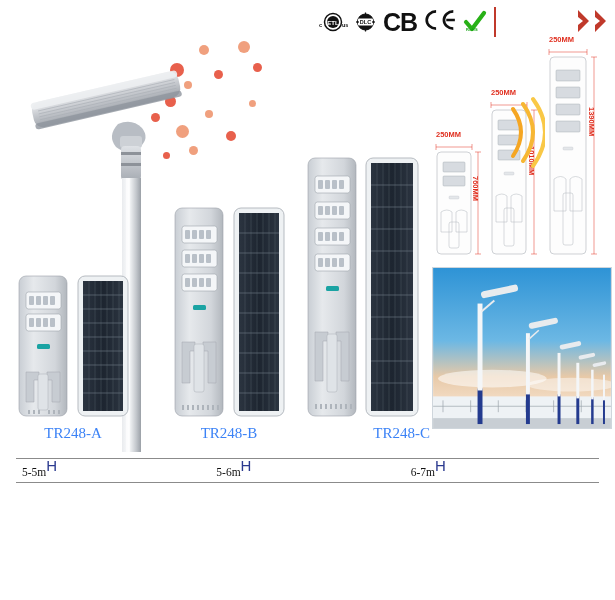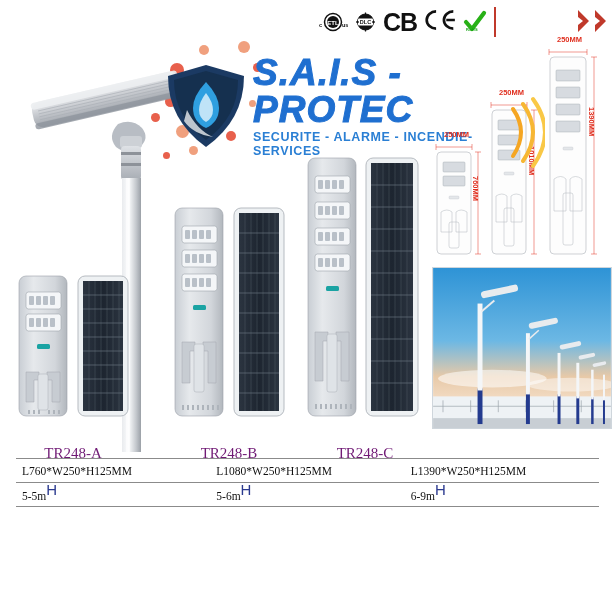--- a/index.html
+++ b/index.html
@@ -89,31 +89,30 @@
     font-weight: bold; font-size: 12.5px;
     color: #2a7fd4; letter-spacing: .6px;
     margin-top: 2px;
   }
 
   
   .unit { position: absolute; }
   .unit-label {
     position: absolute; width: 100%; text-align: center;
     font-family: "Liberation Serif", serif;
-    font-size: 15px; color: #701a75; margin-top: 20px;
+    font-size: 15px; color: #3b82f6;
   }
 
   
   .tech { position: absolute; }
   .dim-h {
     position: absolute;
     font-family: "Liberation Sans", sans-serif;
     font-size: 7.5px; color: #e03020; font-weight: bold;
     white-space: nowrap;
-    margin-left: 8px;
   }
   .dim-v {
     position: absolute;
     font-family: "Liberation Sans", sans-serif;
     font-size: 7.5px; color: #e03020; font-weight: bold;
     white-space: nowrap;
     transform: rotate(90deg);
     transform-origin: left top;
   }
 
@@ -264,33 +263,20 @@
 
   <div id="chevrons">
     <svg width="16" height="26" viewBox="0 0 16 26">
       <path d="M2 2 L13 13 L2 24 L2 17 L7 13 L2 9 Z" fill="#c0392b"></path>
     </svg>
     <svg width="16" height="26" viewBox="0 0 16 26">
       <path d="M2 2 L13 13 L2 24 L2 17 L7 13 L2 9 Z" fill="#c0392b"></path>
     </svg>
   </div>
 
-  <div id="sais-logo">
-    <svg id="sais-shield" viewBox="0 0 86 88">
-      <path d="M43 3 L81 14 Q81 58 43 85 Q5 58 5 14 Z" fill="#1b3a63"></path>
-      <path d="M43 9 L75 18 Q75 55 43 78 Q11 55 11 18 Z" fill="#15304f"></path>
-      <path d="M43 20 q13 14 13 26 q0 14 -13 20 q-13 -6 -13 -20 q0 -12 13 -26 z" fill="#2f9fe0"></path>
-      <path d="M43 31 q7 9 7 17 q0 8 -7 12 q-7 -4 -7 -12 q0 -8 7 -17 z" fill="#bfe3f7"></path>
-      <path d="M24 48 q10 20 26 27 q-20 -3 -29 -16 z" fill="#cfd6dc" opacity=".9"></path>
-    </svg>
-    <div id="sais-words">
-      <div class="sais-title">S.A.I.S - PROTEC</div>
-      <div class="sais-sub">SECURITE - ALARME - INCENDIE- SERVICES</div>
-    </div>
-  </div>
 
   <div class="unit" style="left:8px;top:268px;width:130px;height:160px;">
     <svg viewBox="0 0 130 160" width="130" height="160">
       <defs>
         <linearGradient id="bodyA" x1="0" y1="0" x2="1" y2="0">
           <stop offset="0" stop-color="#c9ced4"></stop>
             <stop offset="0.3" stop-color="#e6e9ec"></stop>
           <stop offset="0.75" stop-color="#d2d6db"></stop>
             <stop offset="1" stop-color="#b2b7bd"></stop>
         </linearGradient>
@@ -494,21 +480,21 @@
         <line x1="71" y1="79" x2="113" y2="79"></line>
           <line x1="71" y1="101" x2="113" y2="101"></line>
         <line x1="71" y1="123" x2="113" y2="123"></line>
           <line x1="71" y1="145" x2="113" y2="145"></line>
         <line x1="71" y1="167" x2="113" y2="167"></line>
           <line x1="71" y1="189" x2="113" y2="189"></line>
         <line x1="71" y1="211" x2="113" y2="211"></line>
           <line x1="71" y1="233" x2="113" y2="233"></line>
       </g>
     </svg>
-    <div class="unit-label" style="top:275px;">TR248-C</div>
+    <div class="unit-label" style="top:275px;text-align:right;">TR248-C</div>
   </div>
 
   <div class="tech" style="left:432px;top:140px;width:52px;height:118px;">
     <div class="dim-h" style="left:4px;top:-10px;">250MM</div>
     <svg viewBox="0 0 52 118" width="52" height="118">
       <g stroke="#e03020" stroke-width="0.5" fill="none">
         <line x1="4" y1="4" x2="4" y2="10"></line>
           <line x1="40" y1="4" x2="40" y2="10"></line>
         <line x1="4" y1="7" x2="40" y2="7"></line>
         <line x1="46" y1="12" x2="46" y2="114"></line>
@@ -653,26 +639,21 @@
         <rect x="172" y="132" width="2" height="26" fill="#243b8f"></rect>
         <rect x="172" y="108" width="2" height="26" fill="#f4f6f8"></rect>
       </g>
     </svg>
   </div>
 
   <div id="spec-table">
     <table>
       <tbody>
         <tr>
-          <td>L760*W250*H125MM</td>
-          <td>L1080*W250*H125MM</td>
-          <td>L1390*W250*H125MM</td>
-        </tr>
-        <tr>
           <td class="hcell"><span>5-5m</span><span class="hglyph">H</span></td>
           <td class="hcell"><span>5-6m</span><span class="hglyph">H</span></td>
-          <td class="hcell"><span>6-9m</span><span class="hglyph">H</span></td>
+          <td class="hcell"><span>6-7m</span><span class="hglyph">H</span></td>
         </tr>
       </tbody>
     </table>
   </div>
 
 </div>
 
 </body></html>

